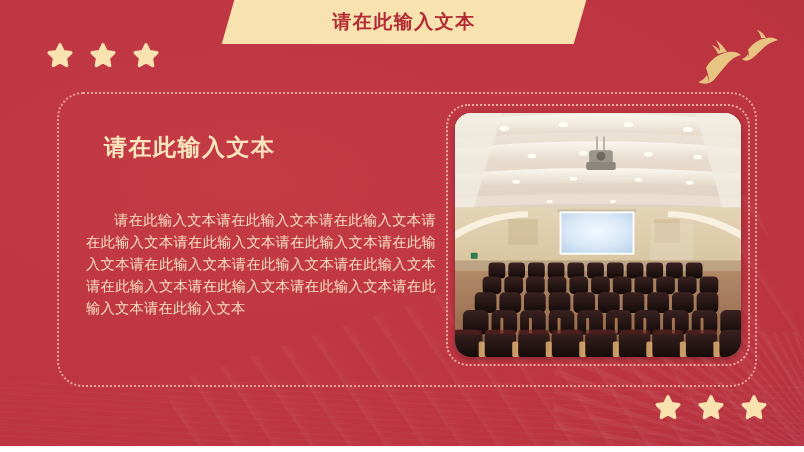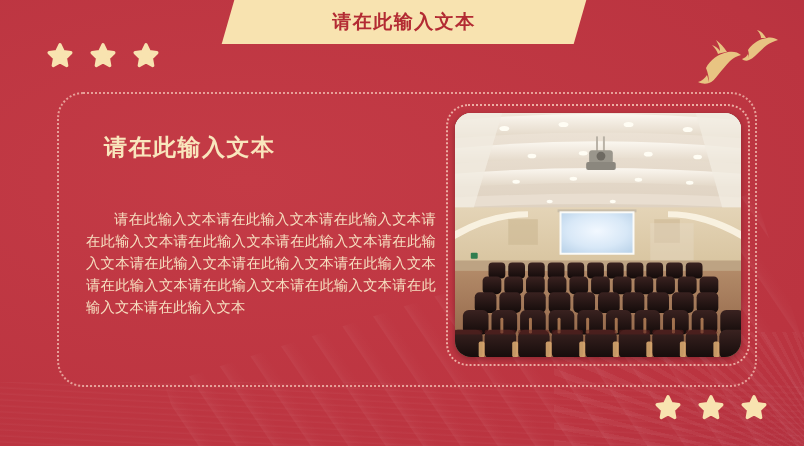--- a/index.html
+++ b/index.html
@@ -156,21 +156,21 @@
   .heading {
     color: #f9e6bd;
     font-size: 23px;
     font-weight: bold;
     letter-spacing: 1.5px;
     margin: 0 0 46px 18px;
     white-space: nowrap;
   }
   .body-text {
     color: #f6dfc0;
-    font-family: Liberation Mono, monospace;
+    font-family: Liberation Serif, serif;
     font-size: 14.3px;
     line-height: 22px;
     text-indent: 28px;
     text-align: justify;
     margin: 0;
     letter-spacing: 0.2px;
   }
 
   
   .photo-frame {

